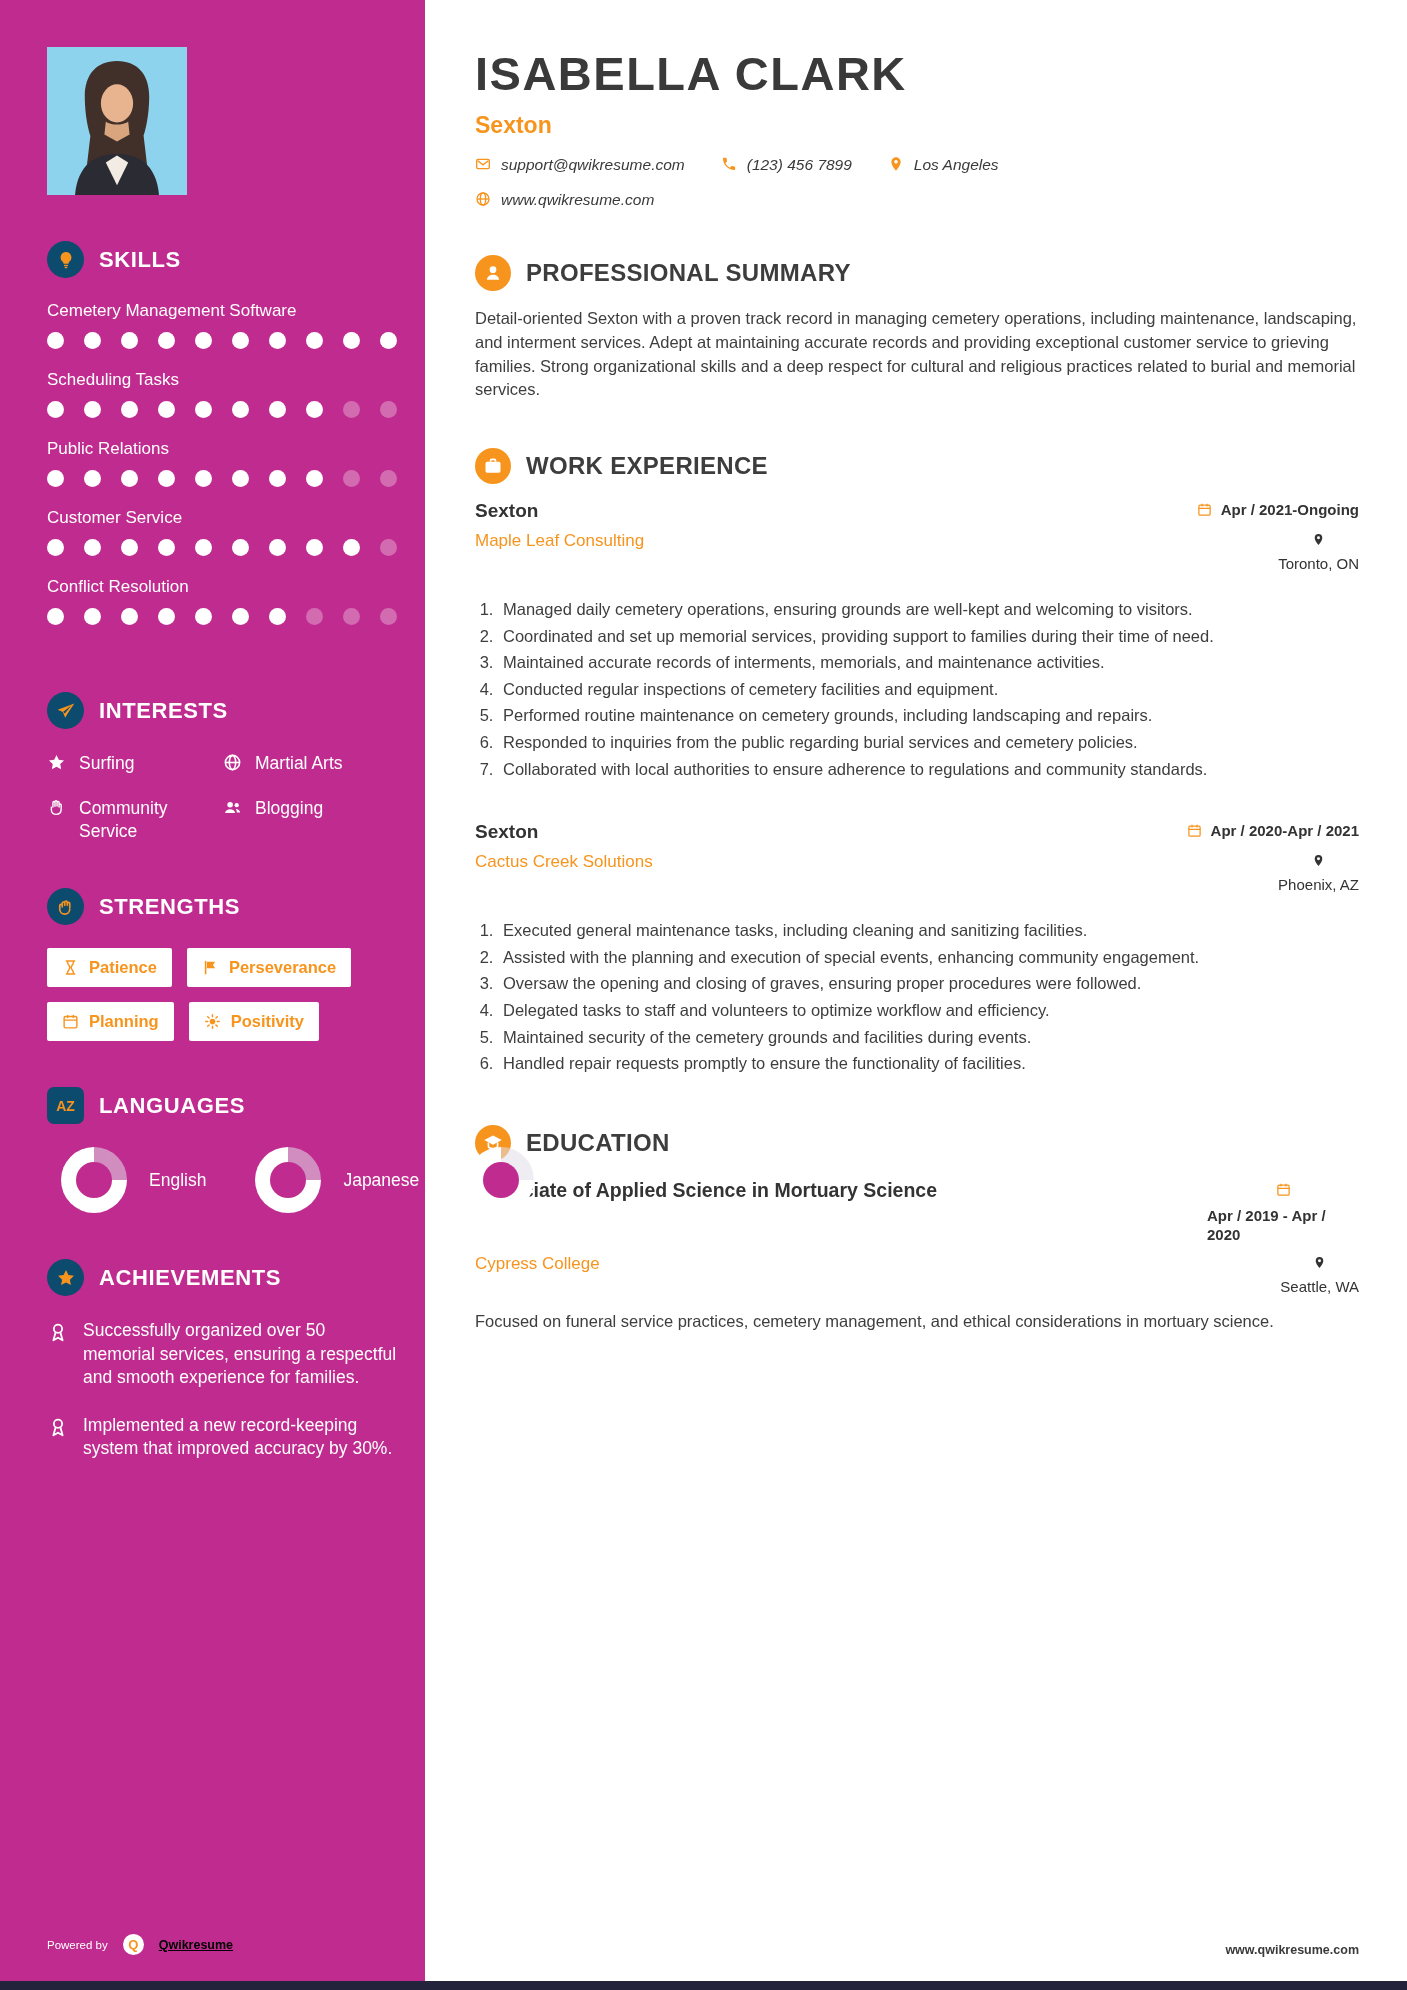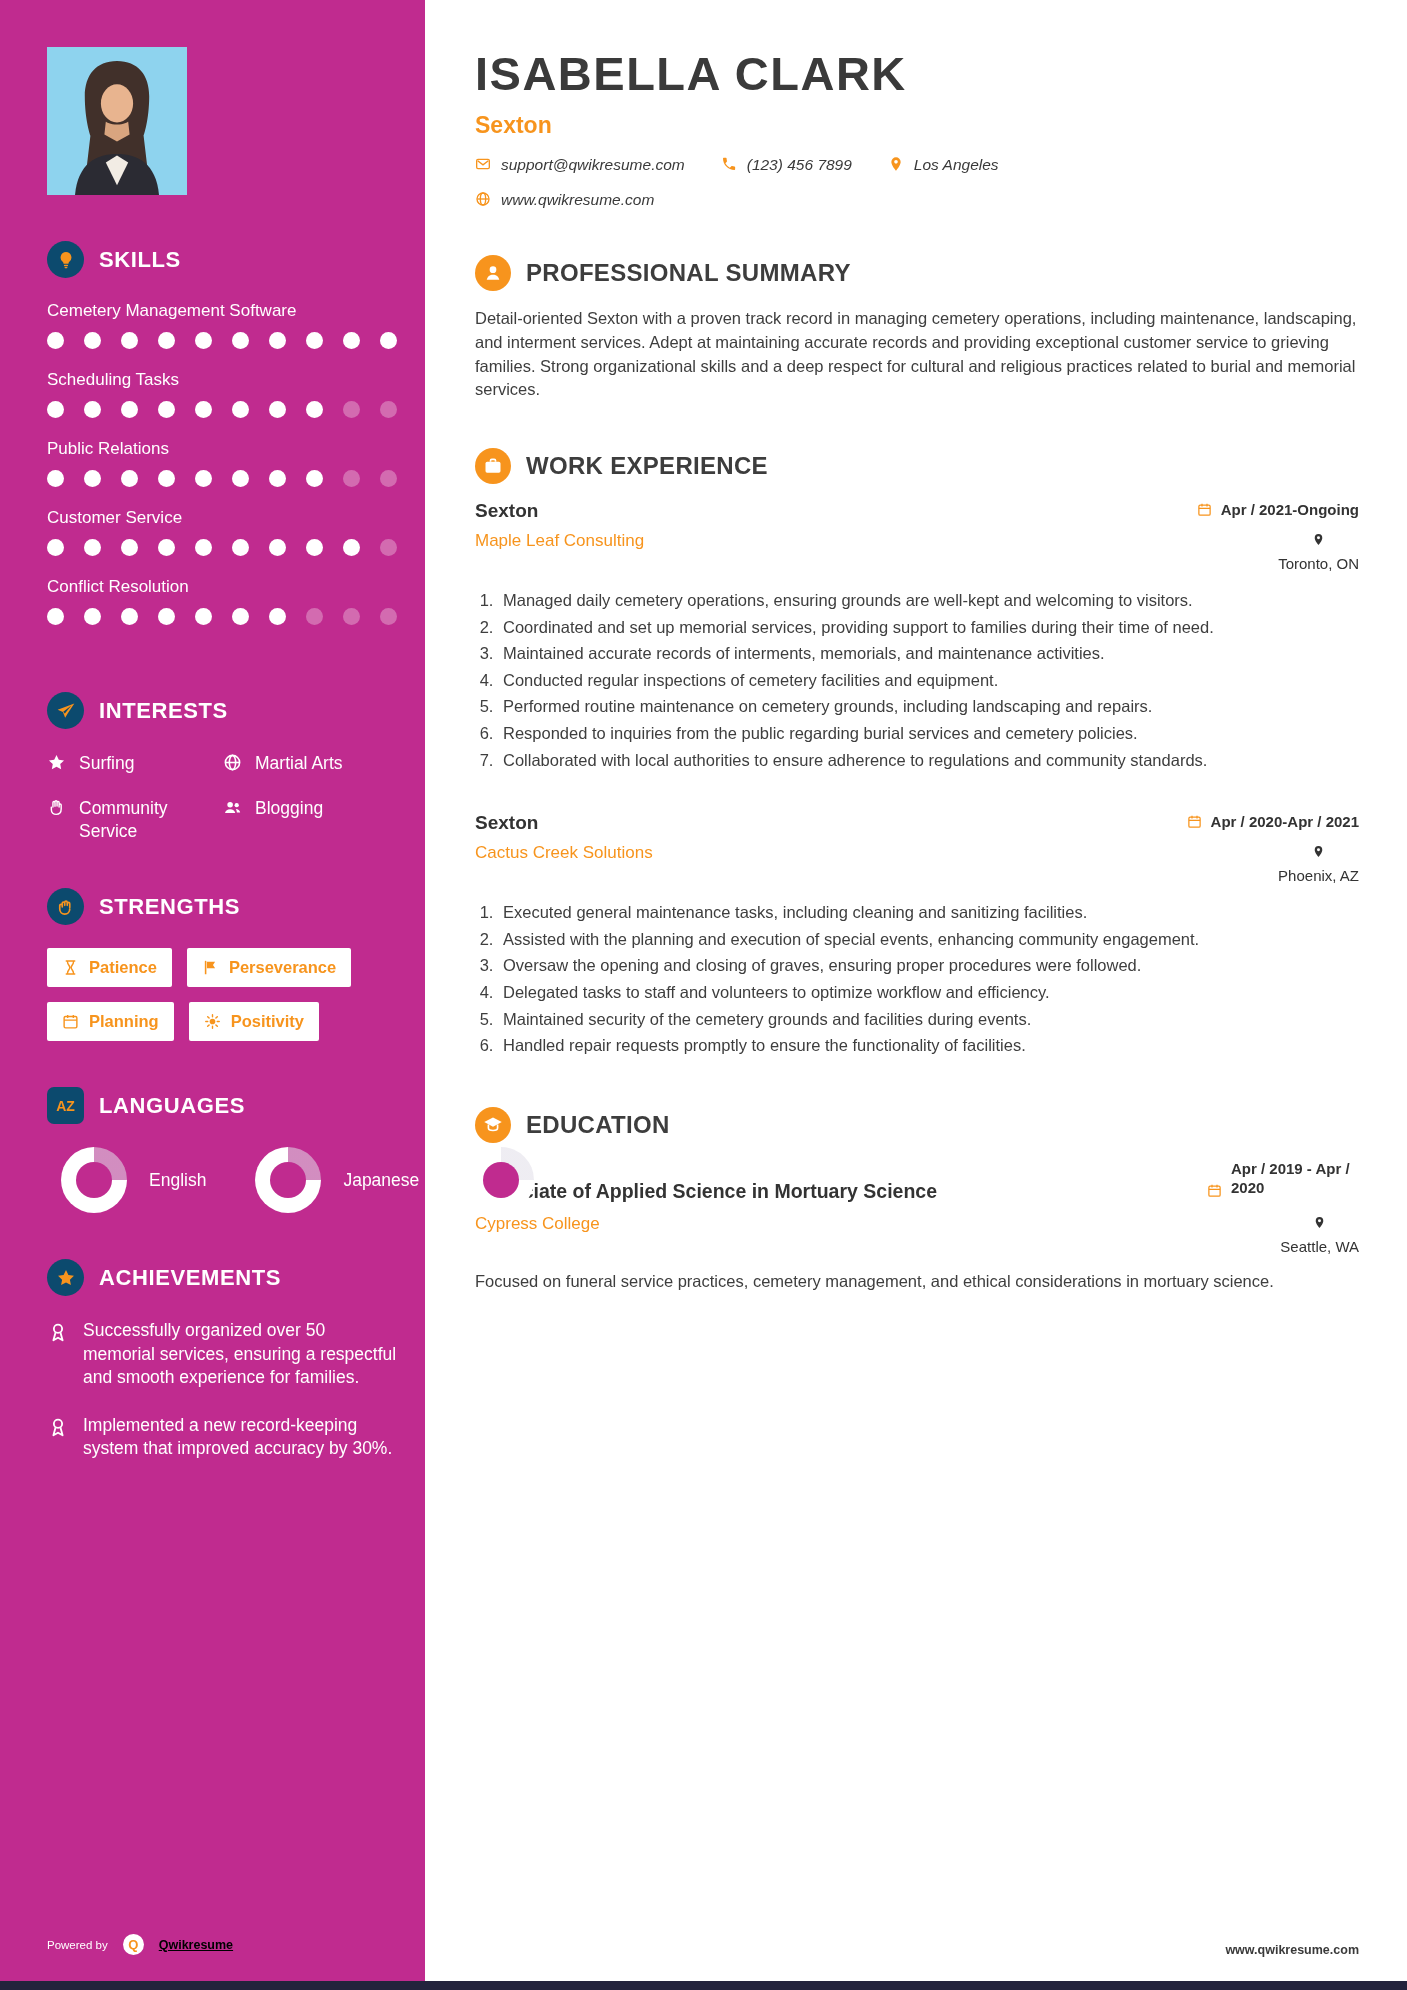--- a/index.html
+++ b/index.html
@@ -66,25 +66,25 @@
   .job { margin-top:28px; }
   .job:first-of-type { margin-top:4px; }
   .row { display:flex; justify-content:space-between; align-items:baseline; }
   .job h3 { font-size:19px; font-weight:bold; color:#333; }
   .meta { display:flex; align-items:center; gap:9px; font-size:15px; color:#333; font-weight:bold; white-space:nowrap; }
   .meta .ic { width:15px; height:15px; flex:none; }
   .meta.dates .ic { color:var(--accent); }
   .meta.loc { font-weight:normal;flex-direction:column; }
   .meta.loc .ic { color:#333; width:13px; height:13px; }
   .company { color:var(--accent); font-size:17px; margin-top:9px; }
-  ol.bullets { margin-top:17px; padding-left:23px; font-size:16.5px; line-height:1.43; color:#3e3e3e; }
+  ol.bullets { margin-top:26px; padding-left:23px; font-size:16.5px; line-height:1.43; color:#3e3e3e; }
   ol.bullets li { padding-left:5px; margin-bottom:3px; }
 
   .degree { font-size:19.5px; font-weight:bold; color:#333; line-height:1.38; max-width:470px; }
-  .edu-dates { max-width:152px; white-space:normal; line-height:1.3; align-items:flex-end; }
+  .edu-dates { max-width:152px; white-space:normal; line-height:1.3; align-items:center;flex-direction:column; }
   .edu-desc { margin-top:15px; }
   .second-job { margin-top:40px; }
 
   .main-footer { margin-top:auto; text-align:right; font-size:12.5px; font-weight:bold; color:#3a3a3a; padding-top:20px; }
 </style>
 </head>
 <body>
 
 <div class="page">
   <div class="cols">

